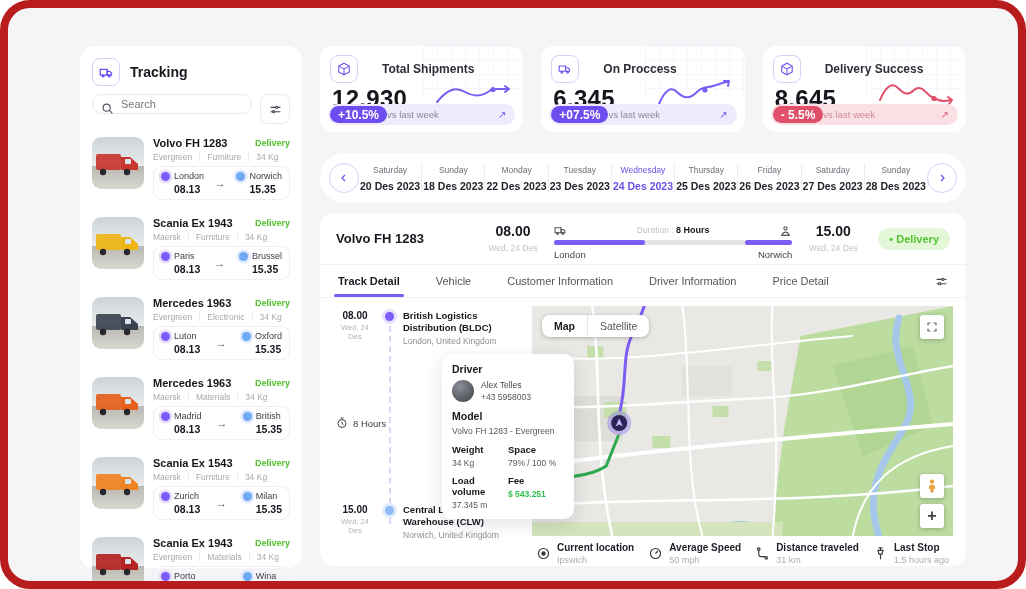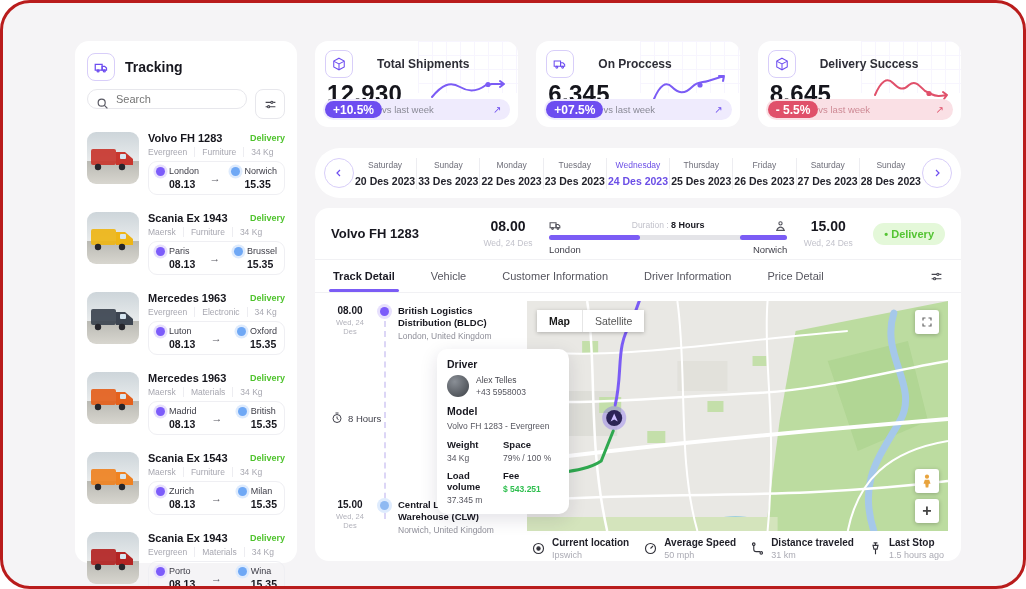--- a/index.html
+++ b/index.html
@@ -1,17 +1,17 @@
 <!DOCTYPE html>
 <html><head>
 <meta charset="utf-8">
 <style>
   * { margin:0; padding:0; box-sizing:border-box; font-family:"Liberation Sans", sans-serif; }
   body { background:#fff; width:1026px; height:589px; overflow:hidden; }
-  .frame { position:relative; width:1026px; height:589px; border:3px solid #b91c1c; border-radius:30px; background:#F5F4F6; overflow:hidden; }
+  .frame { position:relative; width:1026px; height:589px; border:8px solid #b91c1c; border-radius:30px; background:#F5F4F6; overflow:hidden; }
 
   
   .sidebar { position:absolute; left:72px; top:38px; width:222px; height:522px; background:#fff; border-radius:14px; padding:10px 12px; }
   .sb-head { display:flex; align-items:center; gap:10px; padding:2px 0 8px; }
   .icon-box { width:28px; height:28px; border:1px solid #D8CEF9; border-radius:8px; display:flex; align-items:center; justify-content:center; color:#6D4DF0; background:#fff; flex:0 0 auto; }
   .sb-title { font-size:14px; font-weight:bold; color:#17171F; }
   .sb-search-row { display:flex; gap:8px; margin-bottom:4px; }
   .sb-search { position:relative; flex:1; }
   .sb-search svg { position:absolute; left:9px; top:8px; color:#5A5A64; }
   .sb-search input { width:100%; height:20px; border:1px solid #E7E7EC; border-radius:15px; padding:0 8px 0 28px; font-size:11px; color:#33333B; outline:none; background:#fff; }
@@ -97,21 +97,21 @@
   .tl-dot.blue { background:#8FB9F2; box-shadow:0 0 0 3px #DEEBFD; }
   .tl-txt { flex:1; }
   .tl-title { font-size:9.5px; font-weight:bold; color:#17171F; line-height:1.25; }
   .tl-sub { font-size:8.5px; color:#8F8F99; margin-top:2px; }
   .tl-line { position:absolute; left:55px; top:16px; bottom:16px; border-left:2px dashed #DCD6F6; }
   .tl-duration { position:absolute; left:2px; top:calc(50% - 8px); display:flex; align-items:center; gap:5px; font-size:9.5px; color:#3F3F49; }
 
   
   .map { position:absolute; left:212px; right:13px; top:93px; height:230px; overflow:hidden; background:#E9E8E4; }
   .map svg.mapbase { position:absolute; inset:0; }
-  .map-btns { position:absolute; left:10px; top:9px; background:#fff; border-radius:0; box-shadow:0 1px 4px rgba(0,0,0,.25); display:flex; font-size:10.5px; }
+  .map-btns { position:absolute; left:10px; top:9px; background:#fff; border-radius:8px; box-shadow:0 1px 4px rgba(0,0,0,.25); display:flex; font-size:10.5px; }
   .map-btn { padding:5px 12px; cursor:pointer; color:#565656; }
   .map-btn.sel { font-weight:bold; color:#1a1a1a; border-right:1px solid #E6E6E6; }
   .map-ctl { position:absolute; width:24px; height:24px; background:#fff; border-radius:3px; box-shadow:0 1px 4px rgba(0,0,0,.25); display:flex; align-items:center; justify-content:center; cursor:pointer; color:#666; }
   .ctl-full { right:9px; top:9px; }
   .ctl-peg { right:9px; bottom:38px; color:#E8A33D; }
   .ctl-plus { right:9px; bottom:8px; font-size:16px; color:#444; font-weight:bold; }
 
   
   .driver-card { position:absolute; left:122px; top:141px; width:132px; background:#fff; border-radius:10px; box-shadow:0 5px 18px rgba(30,25,60,.13); padding:9px 10px; z-index:5; }
   .dc-sec { font-size:10.5px; font-weight:bold; color:#17171F; margin-bottom:5px; }
@@ -485,21 +485,21 @@
         <svg width="12" height="12" viewBox="0 0 24 24" fill="none" stroke="currentColor" stroke-width="2.4">
             <path d="M14 6 8 12l6 6"></path>
           </svg>
       </button>
       <div class="date-cell">
           <div class="date-day">Saturday</div>
           <div class="date-date">20 Des 2023</div>
         </div>
         <div class="date-cell">
           <div class="date-day">Sunday</div>
-          <div class="date-date">33 Des 2023</div>
+          <div class="date-date">18 Des 2023</div>
         </div>
         <div class="date-cell">
           <div class="date-day">Monday</div>
           <div class="date-date">22 Des 2023</div>
         </div>
         <div class="date-cell">
           <div class="date-day">Tuesday</div>
           <div class="date-date">23 Des 2023</div>
         </div>
         <div class="date-cell active">

